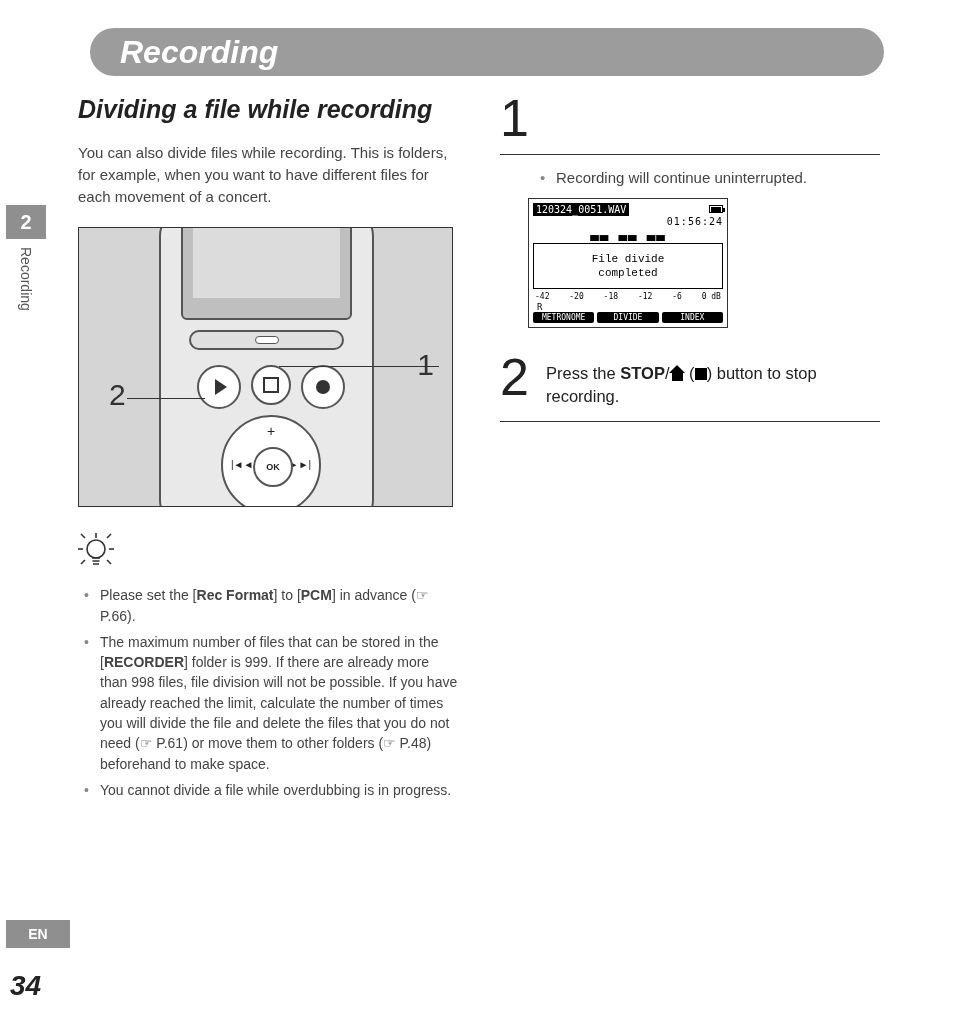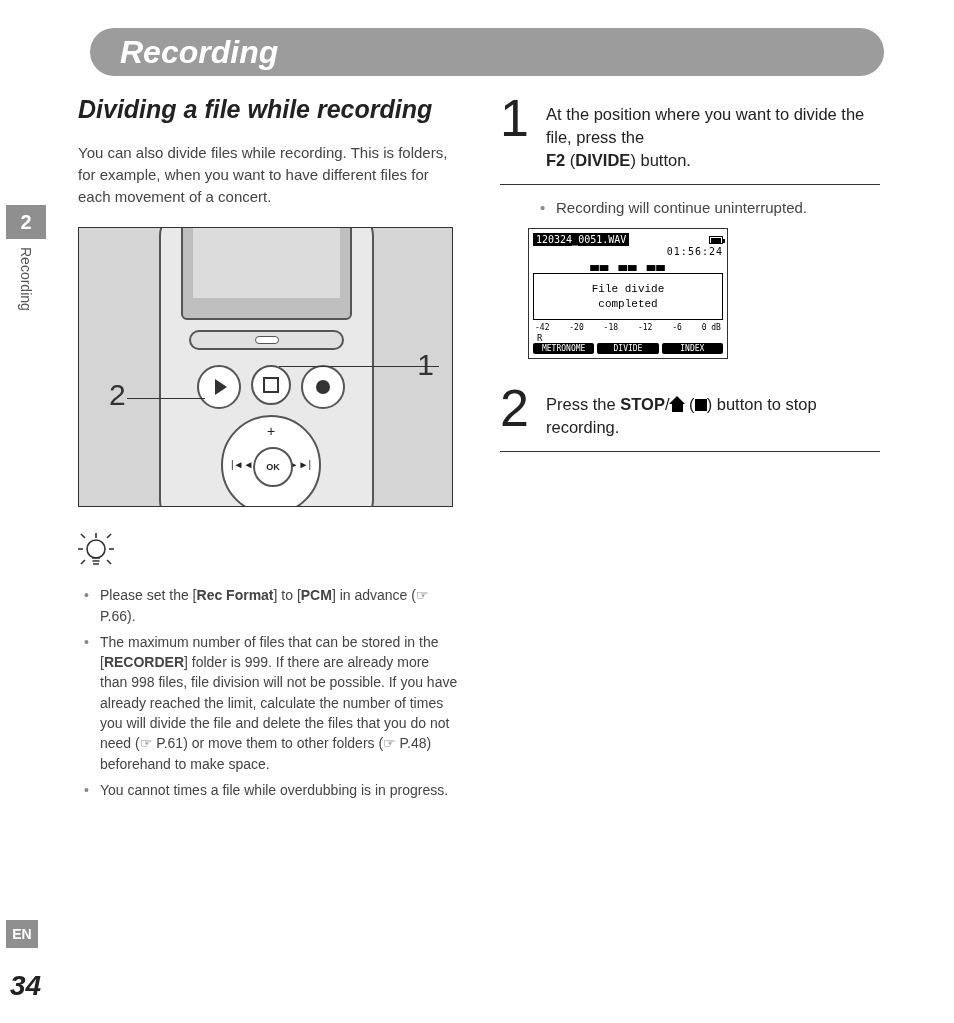--- a/index.html
+++ b/index.html
@@ -155,21 +155,21 @@
     position:absolute; left:0; top:205px; width:46px; text-align:center;
   }
   .side-num-box {
     width:40px; height:34px; background:#8f8f8f; color:#fff; font-size:20px; font-weight:bold;
     display:flex; align-items:center; justify-content:center; margin-left:6px; margin-bottom:8px;
   }
   .side-label {
     writing-mode: vertical-rl; font-size:14px; color:#555; margin-left:18px;
   }
   .lang-box {
-    position:absolute; left:6px; top:920px; width:32px; height:28px; background:#8f8f8f; color:#fff; font-weight:bold; font-size:14px;
+    position:absolute; left:6px; top:920px; width:64px; height:28px; background:#8f8f8f; color:#fff; font-weight:bold; font-size:14px;
     display:flex; align-items:center; justify-content:center;
   }
   .page-num {
     position:absolute; left:10px; top:970px; font-size:28px; font-weight:700; font-style:italic;
   }
   .home-icon {
     display:inline-block; width:15px; height:15px; position:relative; vertical-align:-2px;
   }
   .home-icon::before {
     content:""; position:absolute; left:2px; bottom:0; width:11px; height:8px; background:#000;
@@ -241,31 +241,27 @@
     </svg>
   </div>
 
   <ul class="tip-list">
     <li>
       <span>Please set the [</span><b>Rec Format</b><span>] to [</span><b>PCM</b><span>] in advance (☞ P.66).</span>
     </li>
     <li>
       <span>The maximum number of files that can be stored in the [</span><b>RECORDER</b><span>] folder is 999. If there are already more than 998 files, file division will not be possible. If you have already reached the limit, calculate the number of times you will divide the file and delete the files that you do not need (☞ P.61) or move them to other folders (☞ P.48) beforehand to make space.</span>
     </li>
-    <li>You cannot times a file while overdubbing is in progress.</li>
+    <li>You cannot divide a file while overdubbing is in progress.</li>
   </ul>
 </div>
 
 <div class="right-col">
   <div class="step">
     <div class="step-num">1</div>
-    <div class="step-body">
-      <span>At the position where you want to divide the file, press the</span><br>
-      <b>F2</b><span>  (</span><b>DIVIDE</b><span>) button.</span>
-    </div>
   </div>
 
   <ul class="sub-bullet">
     <li>Recording will continue uninterrupted.</li>
   </ul>
 
   <div class="lcd">
     <div class="lcd-top">
       <span class="lcd-file">120324_0051.WAV</span>
       <span style="border:1px solid #000;width:14px;height:8px;position:relative;display:inline-block;">

